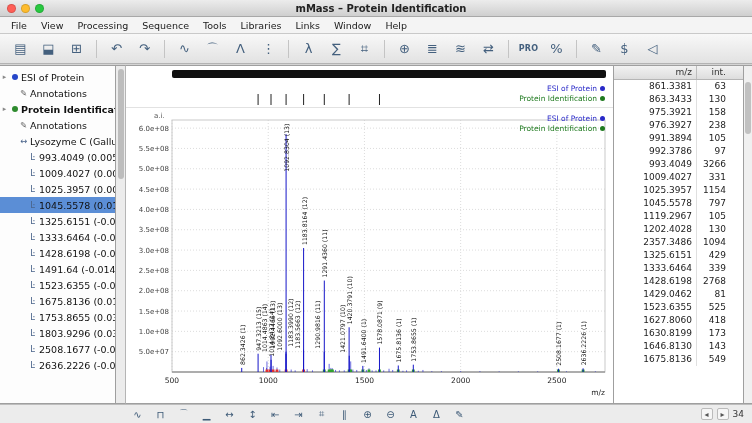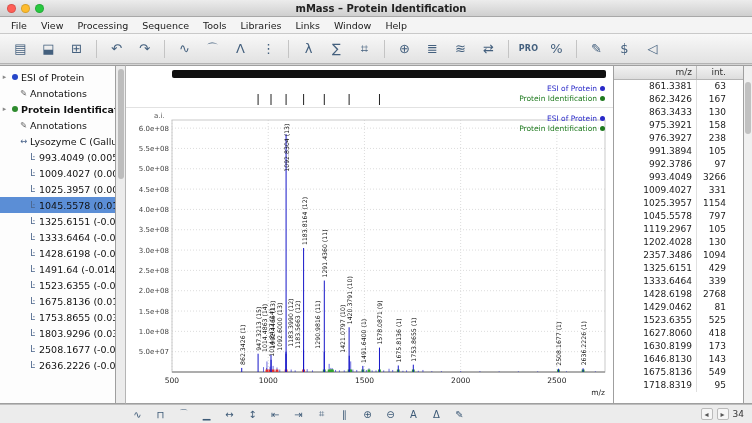--- a/index.html
+++ b/index.html
@@ -433,24 +433,20 @@
     <div class="pl-header">
       <span class="pl-mz">m/z</span>
       <span class="pl-int">int.</span>
     </div>
     <div class="pl-body">
         <div class="pl-row">
           <span class="pl-mz">861.3381</span>
           <span class="pl-int">63</span>
         </div>
         <div class="pl-row">
-          <span class="pl-mz">862.3426</span>
-          <span class="pl-int">167</span>
-        </div>
-        <div class="pl-row">
           <span class="pl-mz">863.3433</span>
           <span class="pl-int">130</span>
         </div>
         <div class="pl-row">
           <span class="pl-mz">975.3921</span>
           <span class="pl-int">158</span>
         </div>
         <div class="pl-row">
           <span class="pl-mz">976.3927</span>
           <span class="pl-int">238</span>
@@ -519,24 +515,20 @@
           <span class="pl-mz">1630.8199</span>
           <span class="pl-int">173</span>
         </div>
         <div class="pl-row">
           <span class="pl-mz">1646.8130</span>
           <span class="pl-int">143</span>
         </div>
         <div class="pl-row">
           <span class="pl-mz">1675.8136</span>
           <span class="pl-int">549</span>
-        </div>
-        <div class="pl-row">
-          <span class="pl-mz">1718.8319</span>
-          <span class="pl-int">95</span>
         </div>
       </div>
   </div>
   <div class="right-scroll">
       <div class="thumb"></div>
     </div>
 
 </div>
 
 <div class="bottombar">

